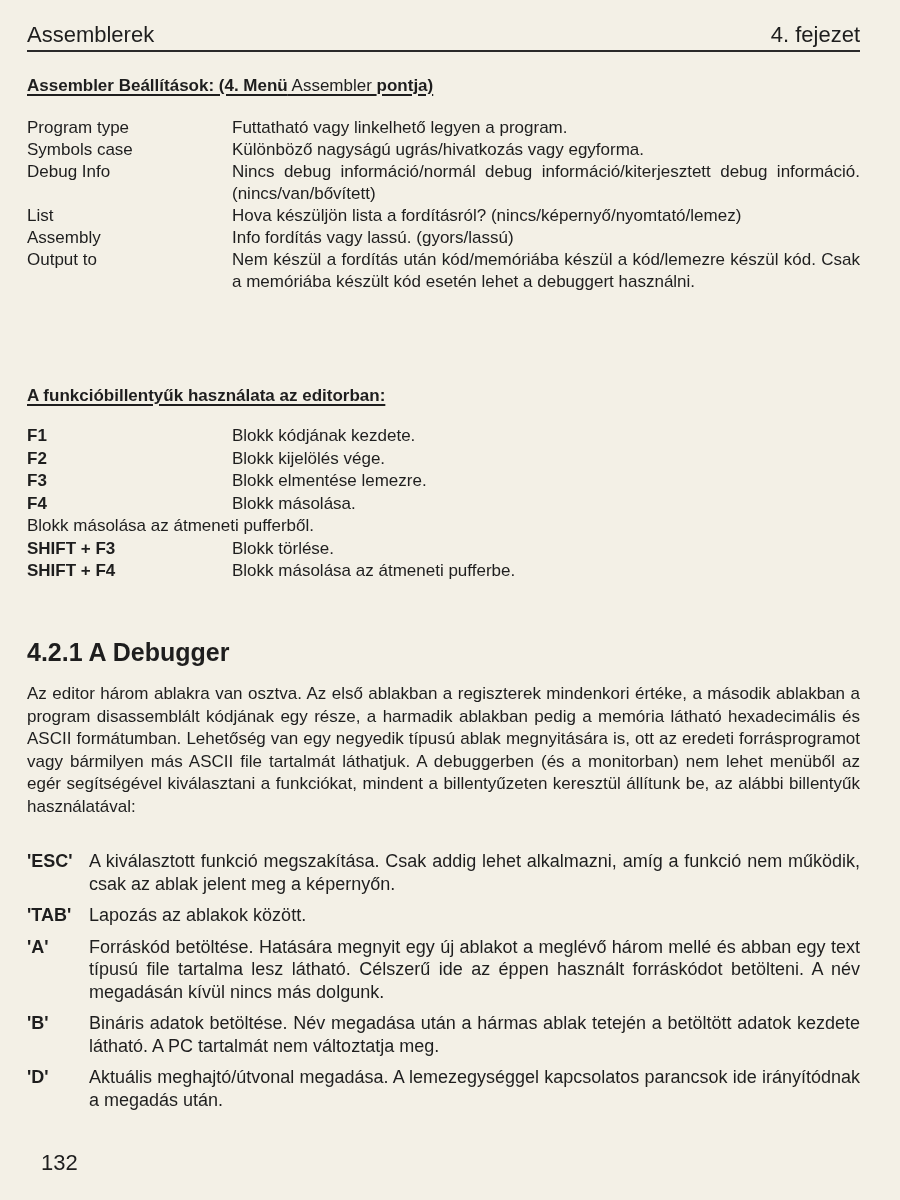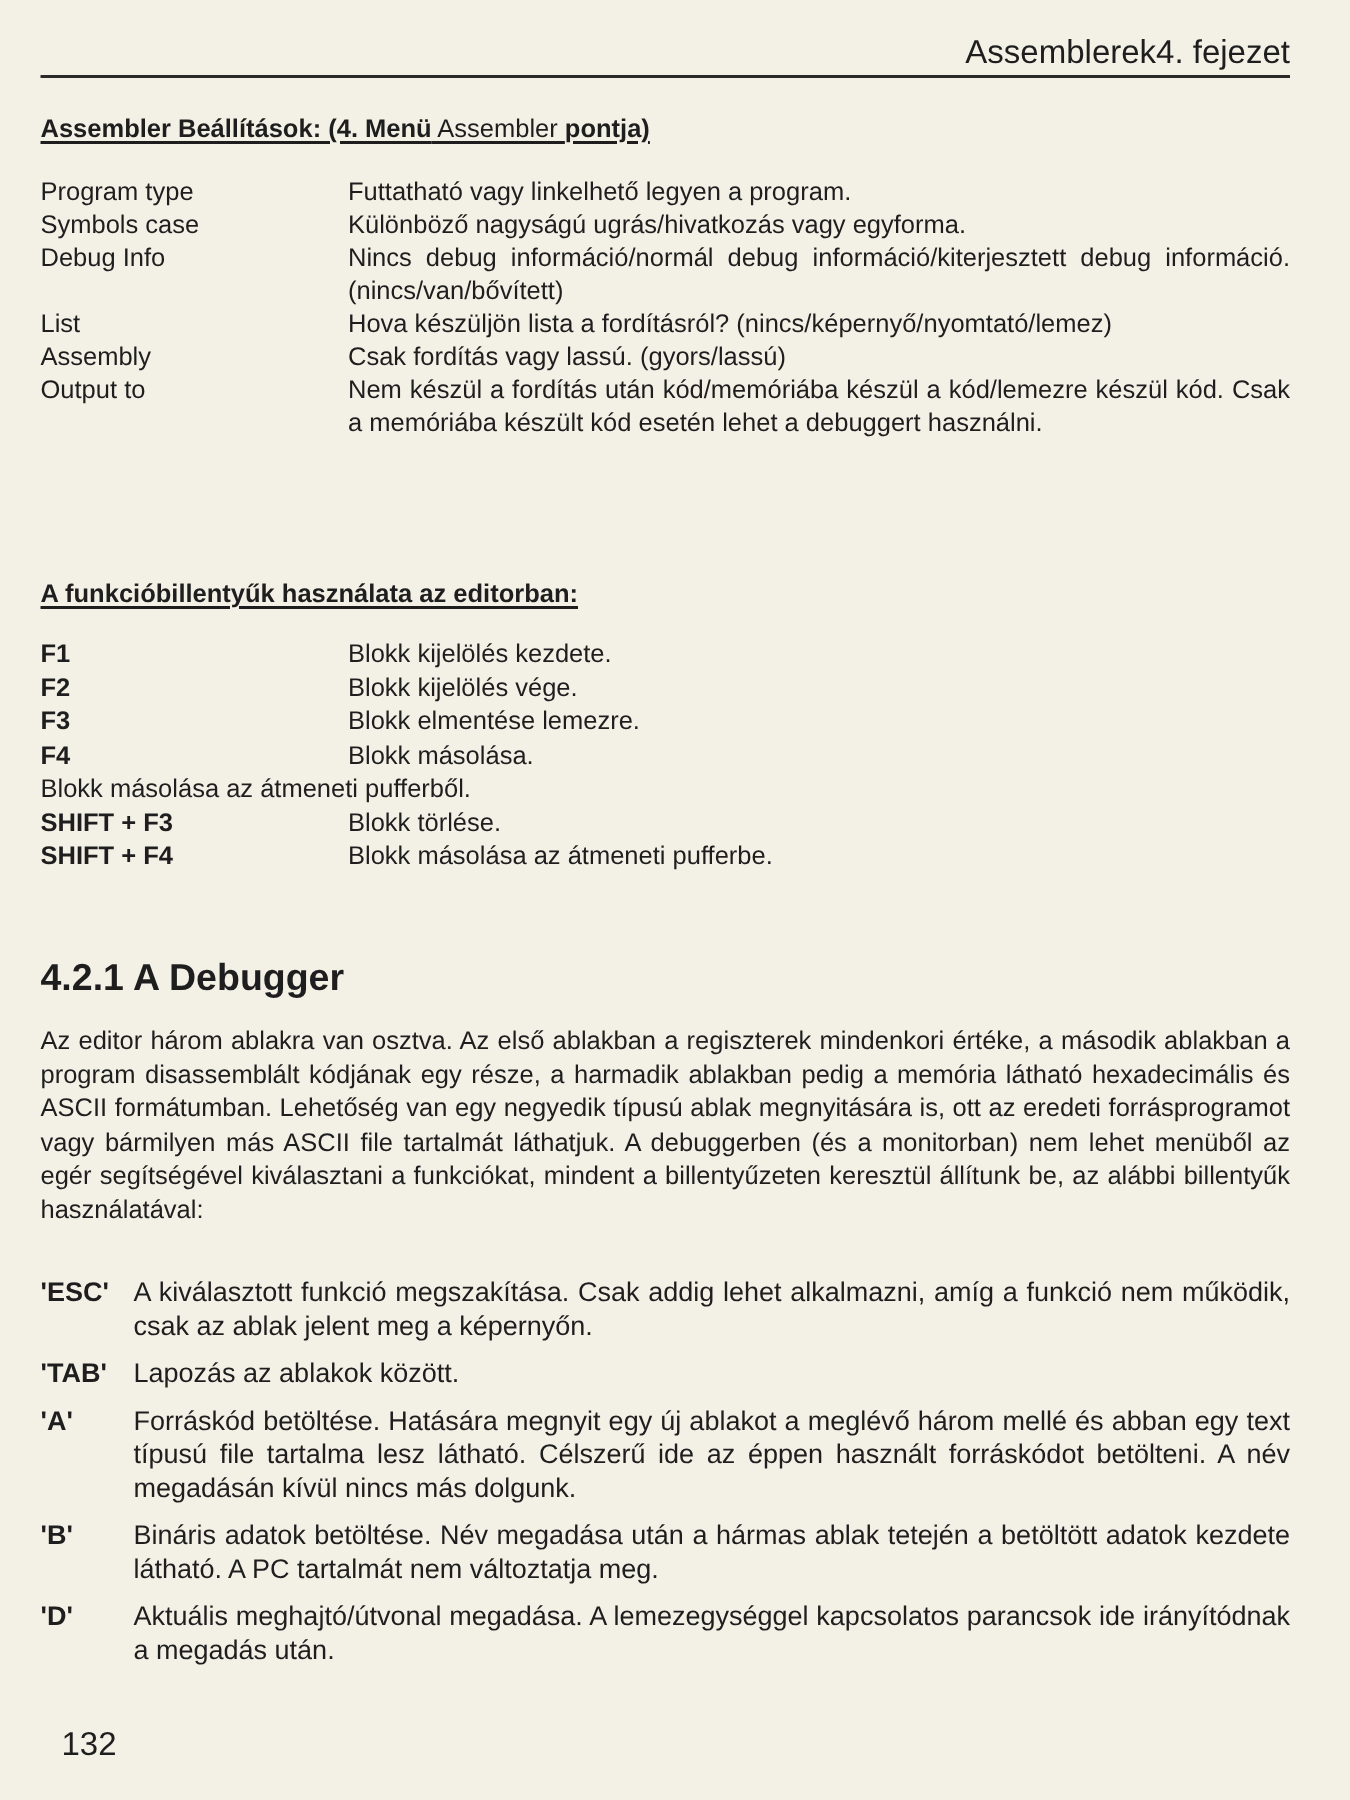--- a/index.html
+++ b/index.html
@@ -23,21 +23,21 @@
     height: 1200px;
   }
   .running-head {
     position: absolute;
     top: 16px;
     left: 0;
     width: 833px;
     height: 32px;
     border-bottom: 2px solid #2a2a2a;
     display: flex;
-    justify-content: flex-end;
+    justify-content: space-between;
     align-items: flex-end;
     font-size: 22px;
     line-height: 26px;
     padding-bottom: 2px;
   }
   .section-heading {
     position: absolute;
     top: 76px;
     left: 0;
     font-size: 17px;
@@ -157,34 +157,34 @@
     <div class="def-row">
       <span class="def-term">Debug Info</span>
       <span class="def-desc">Nincs debug információ/normál debug információ/kiterjesztett debug információ. (nincs/van/bővített)</span>
     </div>
     <div class="def-row">
       <span class="def-term">List</span>
       <span class="def-desc">Hova készüljön lista a fordításról? (nincs/képernyő/nyomtató/lemez)</span>
     </div>
     <div class="def-row">
       <span class="def-term">Assembly</span>
-      <span class="def-desc">Csak fordítás vagy lassú. (gyors/lassú)</span>
+      <span class="def-desc">Info fordítás vagy lassú. (gyors/lassú)</span>
     </div>
     <div class="def-row">
       <span class="def-term">Output to</span>
       <span class="def-desc">Nem készül a fordítás után kód/memóriába készül a kód/lemezre készül kód. Csak a memóriába készült kód esetén lehet a debuggert használni.</span>
     </div>
   </div>
 
   <div class="fkeys-heading">A funkcióbillentyűk használata az editorban:</div>
 
   <div class="fkeys">
     <div class="fkey-row">
       <span class="fkey-key">F1</span>
-      <span>Blokk kijelölés kezdete.</span>
+      <span>Blokk kódjának kezdete.</span>
     </div>
     <div class="fkey-row">
       <span class="fkey-key">F2</span>
       <span>Blokk kijelölés vége.</span>
     </div>
     <div class="fkey-row">
       <span class="fkey-key">F3</span>
       <span>Blokk elmentése lemezre.</span>
     </div>
     <div class="fkey-row">

